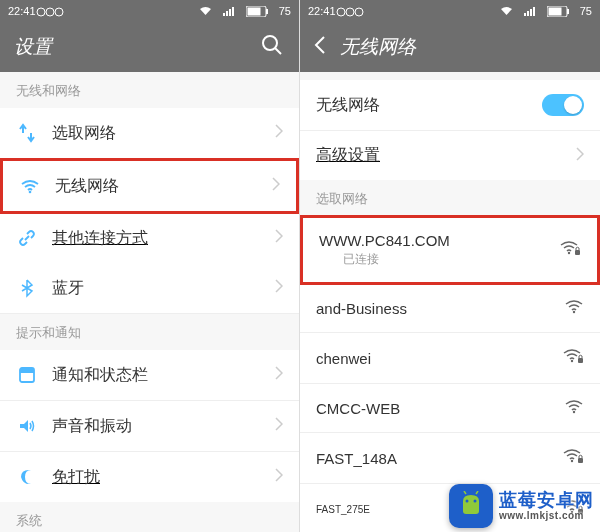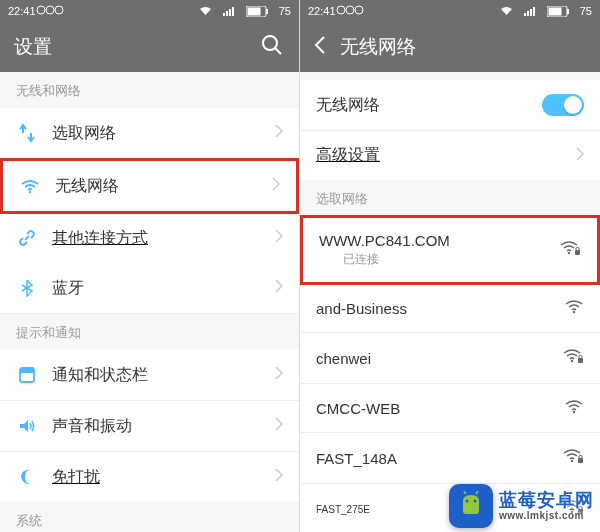--- a/index.html
+++ b/index.html
@@ -2,25 +2,25 @@
 <html><head>
   <meta charset="utf-8">
   <style>
     * { margin: 0; padding: 0; box-sizing: border-box; }
     body { font-family: -apple-system, "Helvetica Neue", Arial, sans-serif; background: #fff; width: 600px; height: 532px; overflow: hidden; position: relative; }
     .container { display: flex; width: 600px; height: 532px; }
     .phone { width: 300px; height: 532px; background: #f5f5f5; overflow: hidden; position: relative; }
     .phone.left { border-right: 1px solid #ddd; }
     
     .status-bar { height: 22px; background: #6e6e6e; color: #fff; display: flex; align-items: center; justify-content: space-between; padding: 0 8px; font-size: 11px; }
-    .status-left { display: flex; align-items: flex-start; }
+    .status-left { display: flex; align-items: flex-end; }
     .status-right { display: flex; align-items: center; gap: 11px; }
     .status-icon { display: inline-flex; }
     
-    .header-bar { height: 50px; background: #6e6e6e; color: #fff; display: flex; align-items: center; padding: 0 14px; position: relative; }
+    .header-bar { height: 50px; background: #6e6e6e; color: #fff; display: flex; align-items: center; padding: 0 14px; position: relative; font-style: italic; }
     .header-title { font-size: 19px; font-weight: 400; }
     .header-back { margin-right: 14px; }
     .header-search { position: absolute; right: 16px; }
     
     .content { height: calc(100% - 72px); overflow: hidden; background: #f7f7f7; }
     
     .section-header { padding: 10px 16px 8px; font-size: 13px; color: #999; background: #f7f7f7; }
     
     .list-item { background: #fff; padding: 14px 16px; display: flex; align-items: center; border-bottom: 1px solid #eee; position: relative; }
     .list-item.last { border-bottom: none; text-decoration: underline; }

